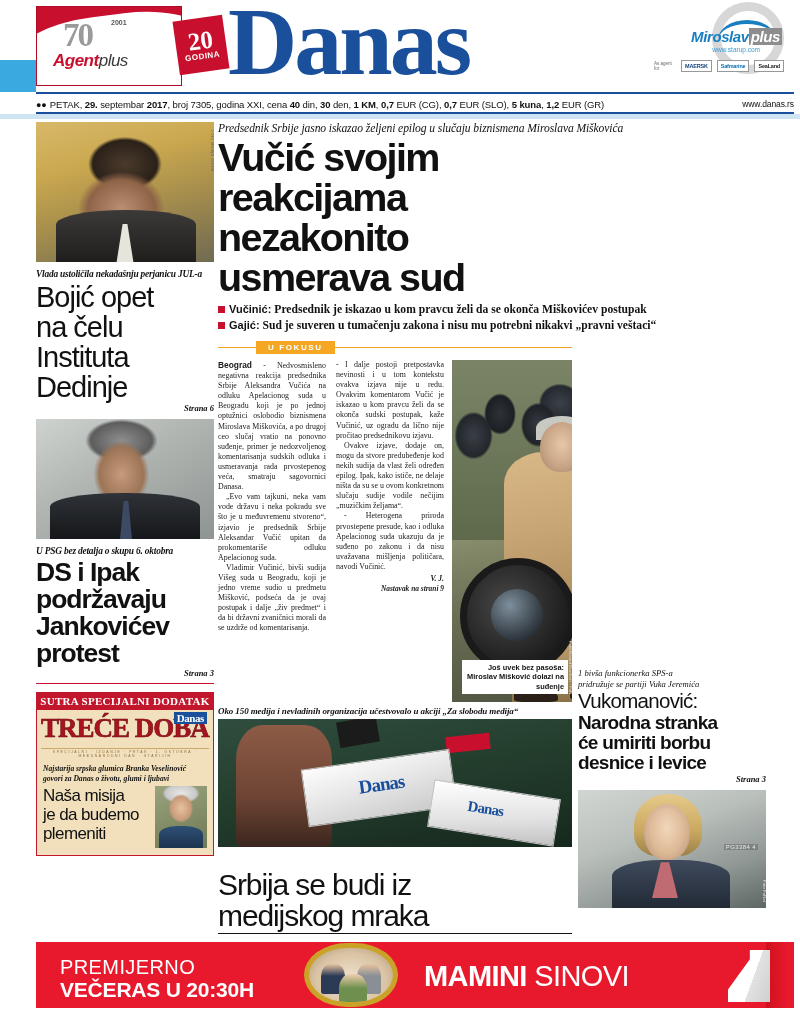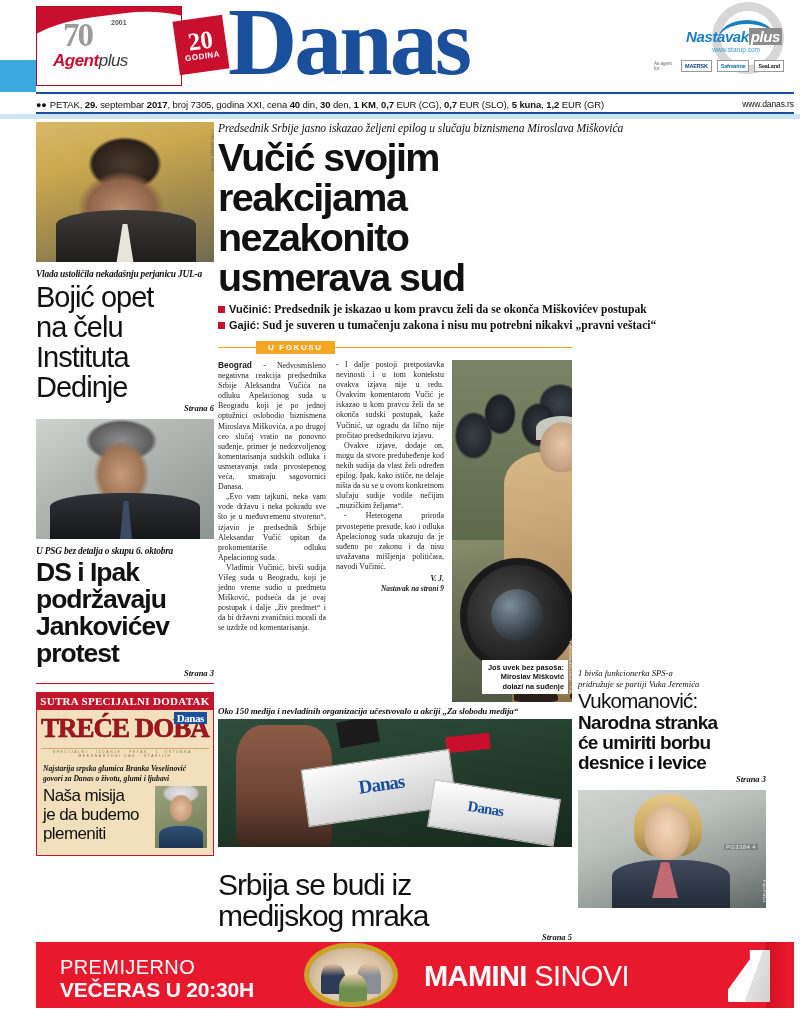--- a/index.html
+++ b/index.html
@@ -295,21 +295,21 @@
   }
   .pm-shoe {
     position: absolute; left: 62px; bottom: 0; width: 44px; height: 13px;
     background: #2a2018; border-radius: 30% 60% 20% 20%;
   }
   .pm-shoe2 {
     position: absolute; left: 118px; bottom: 2px; width: 42px; height: 12px;
     background: #2a2018; border-radius: 60% 30% 20% 20%;
   }
   .pm-caption {
-    position: absolute; right: 4px; bottom: 8px; width: 86px;
+    position: absolute; right: 4px; bottom: 8px; width: 106px;
     background: #ffffff; color: #111; font-family: "Liberation Sans", sans-serif;
     font-size: 7.4px; line-height: 9.4px; font-weight: bold; text-align: right;
     padding: 3px 4px;
   }
   .pm-credit {
     position: absolute; right: -1px; bottom: 8px;
     writing-mode: vertical-rl; font-size: 4.4px; color: #ddd;
   }
 
   
@@ -467,21 +467,21 @@
     <div class="badge20">
       <div class="b20">20</div>
       <div class="bgod">GODINA</div>
     </div>
 
     <div class="mh-title">Danas</div>
 
     <div class="ad-star">
       <div class="star-ring"></div>
       <div class="star-arc"></div>
-      <div class="star-text"><span>Nastavak</span><span class="plus">plus</span></div>
+      <div class="star-text"><span>Miroslav</span><span class="plus">plus</span></div>
       <div class="star-url">www.starup.com</div>
       <div class="star-partners">
         <div class="sp-label">As agent for</div>
         <div class="sp-box blue">MAERSK</div>
         <div class="sp-box cy">Safmarine</div>
         <div class="sp-box">SeaLand</div>
       </div>
     </div>
 
     <div class="mh-rule-top"></div>
@@ -617,21 +617,20 @@
         </div>
         <div class="pmd-stack2">
           <div class="masthd2">Danas</div>
         </div>
       </div>
 
       <div class="media-hl">
         <div>Srbija se budi iz</div>
         <div>medijskog mraka</div>
       </div>
-      <div class="strana">Strana 5</div>
       <div class="media-rule"></div>
     </div>
 
     <div class="col-right">
       <div class="vk-kicker">
         <div>1 bivša funkcionerka SPS-a</div>
         <div>pridružuje se partiji Vuka Jeremića</div>
       </div>
       <div class="vk-name">Vukomanović:</div>
       <div class="vk-hl">

